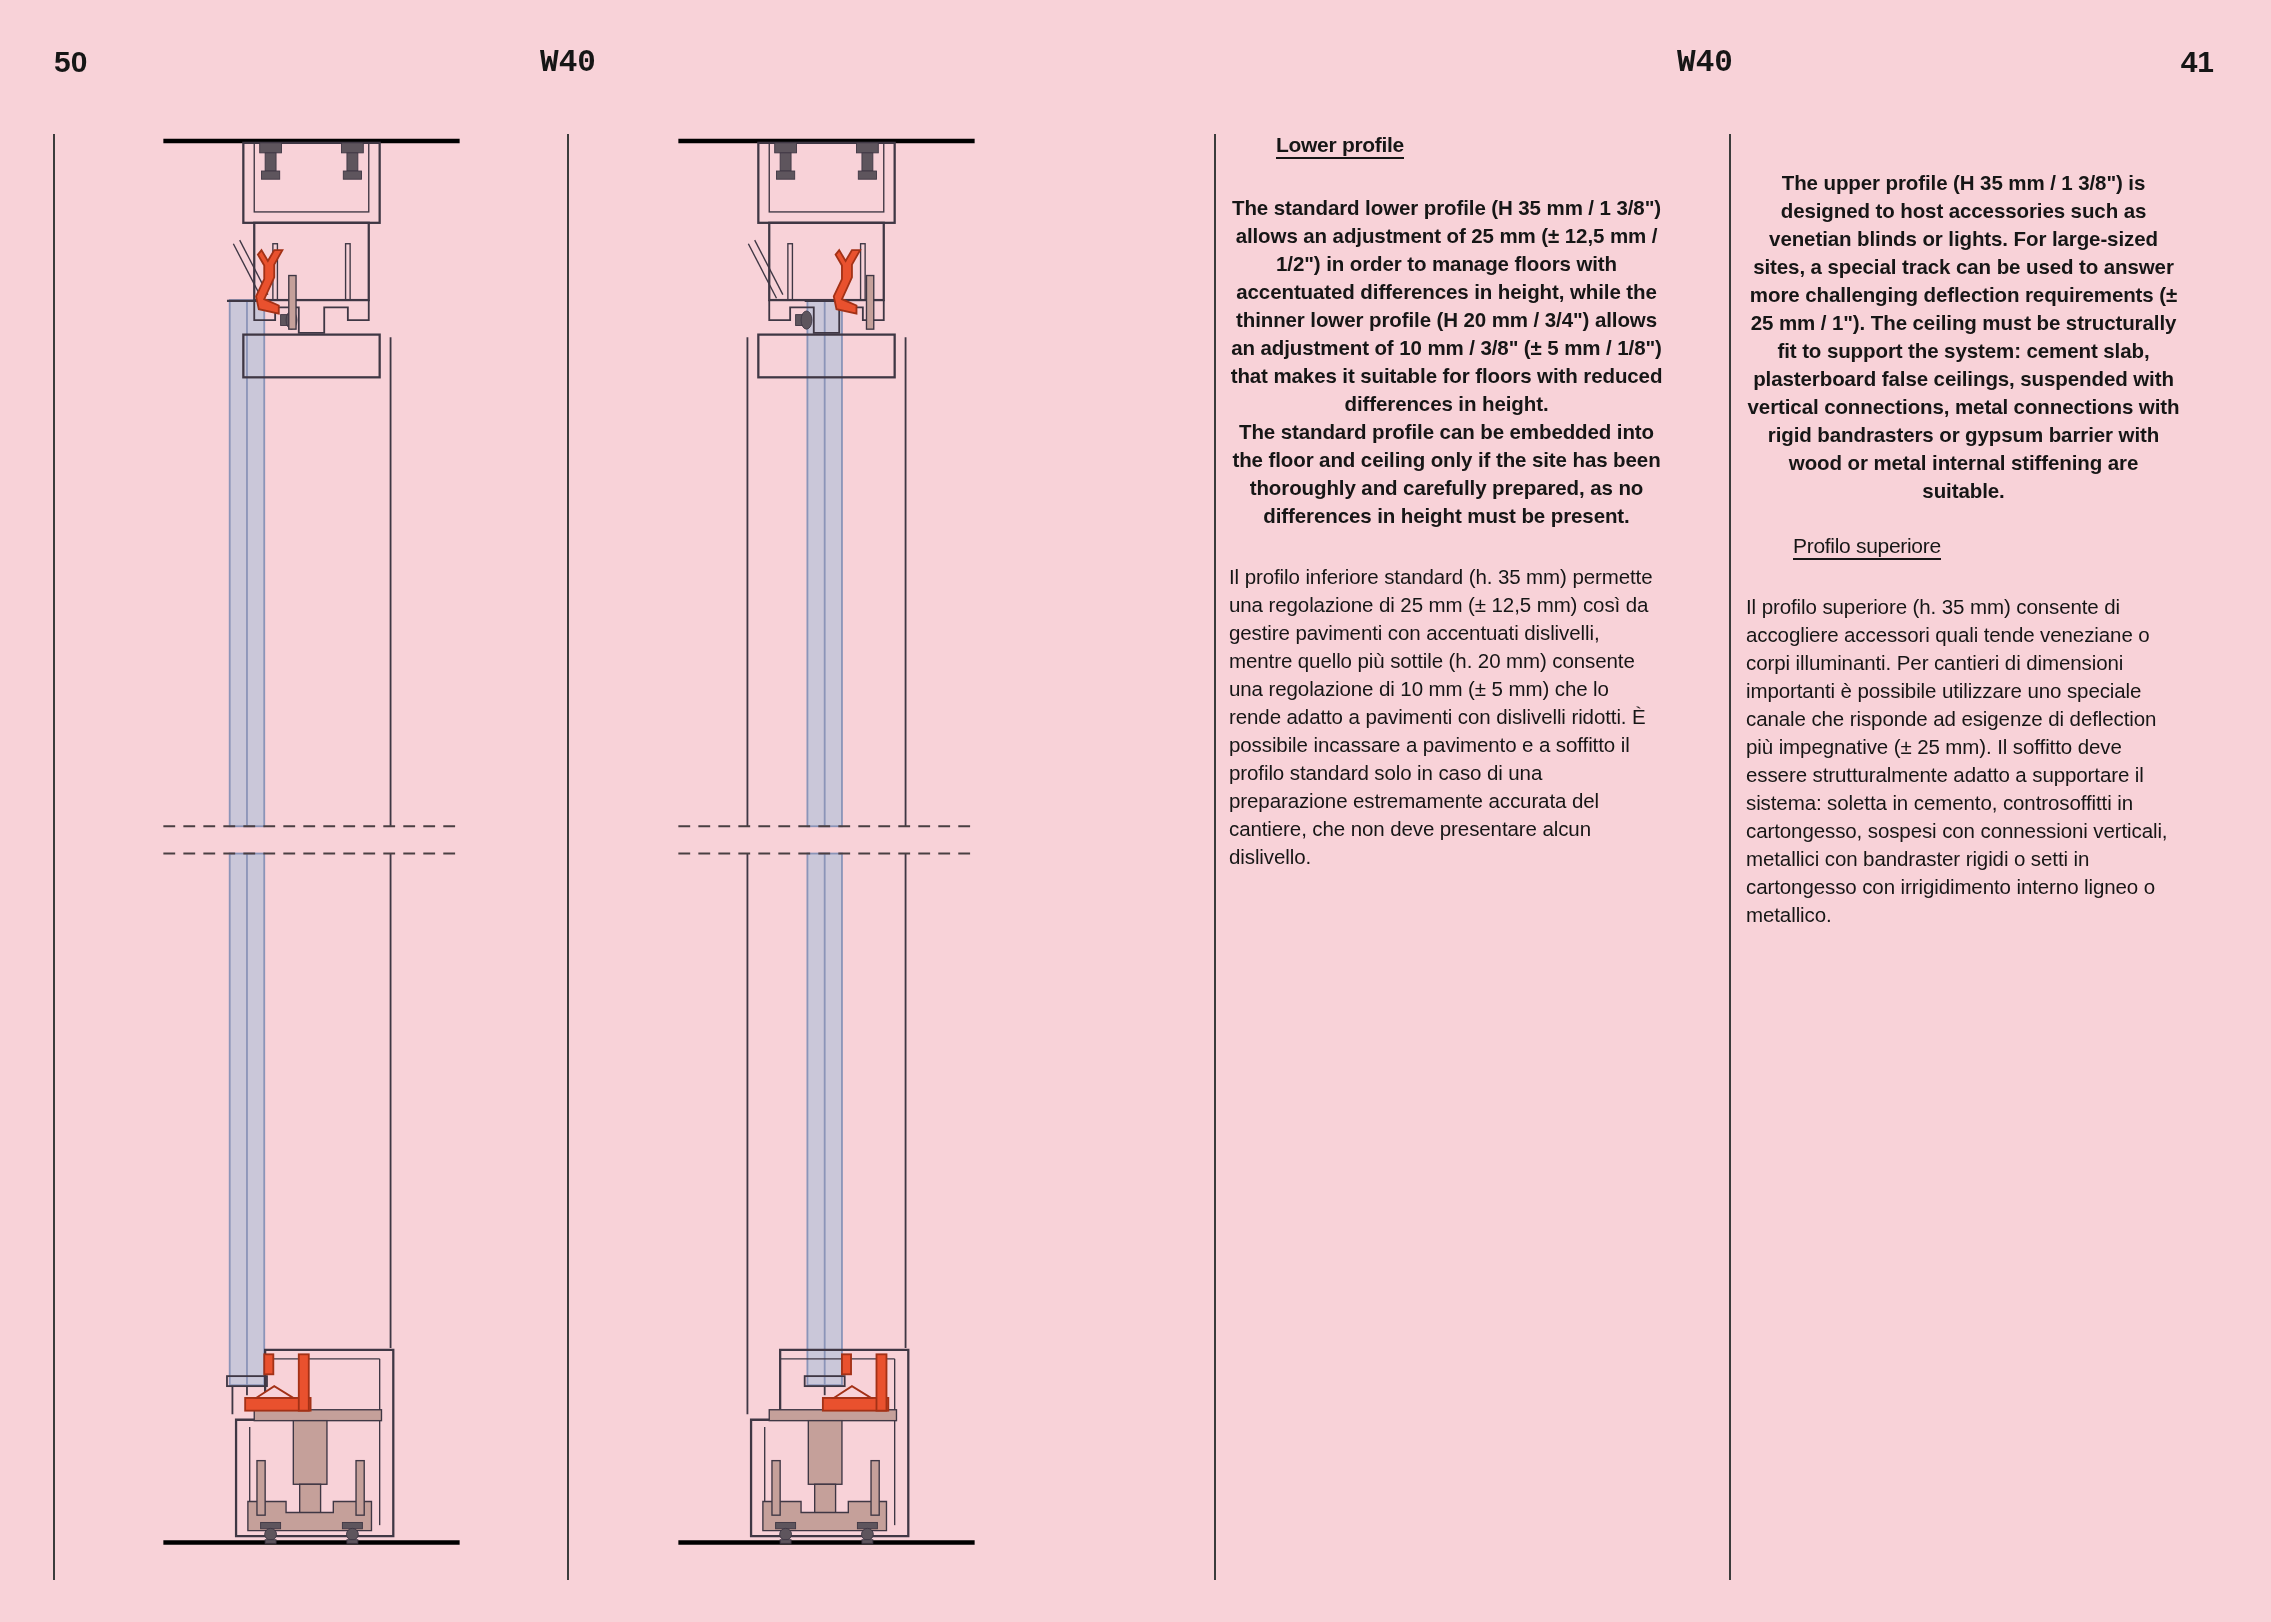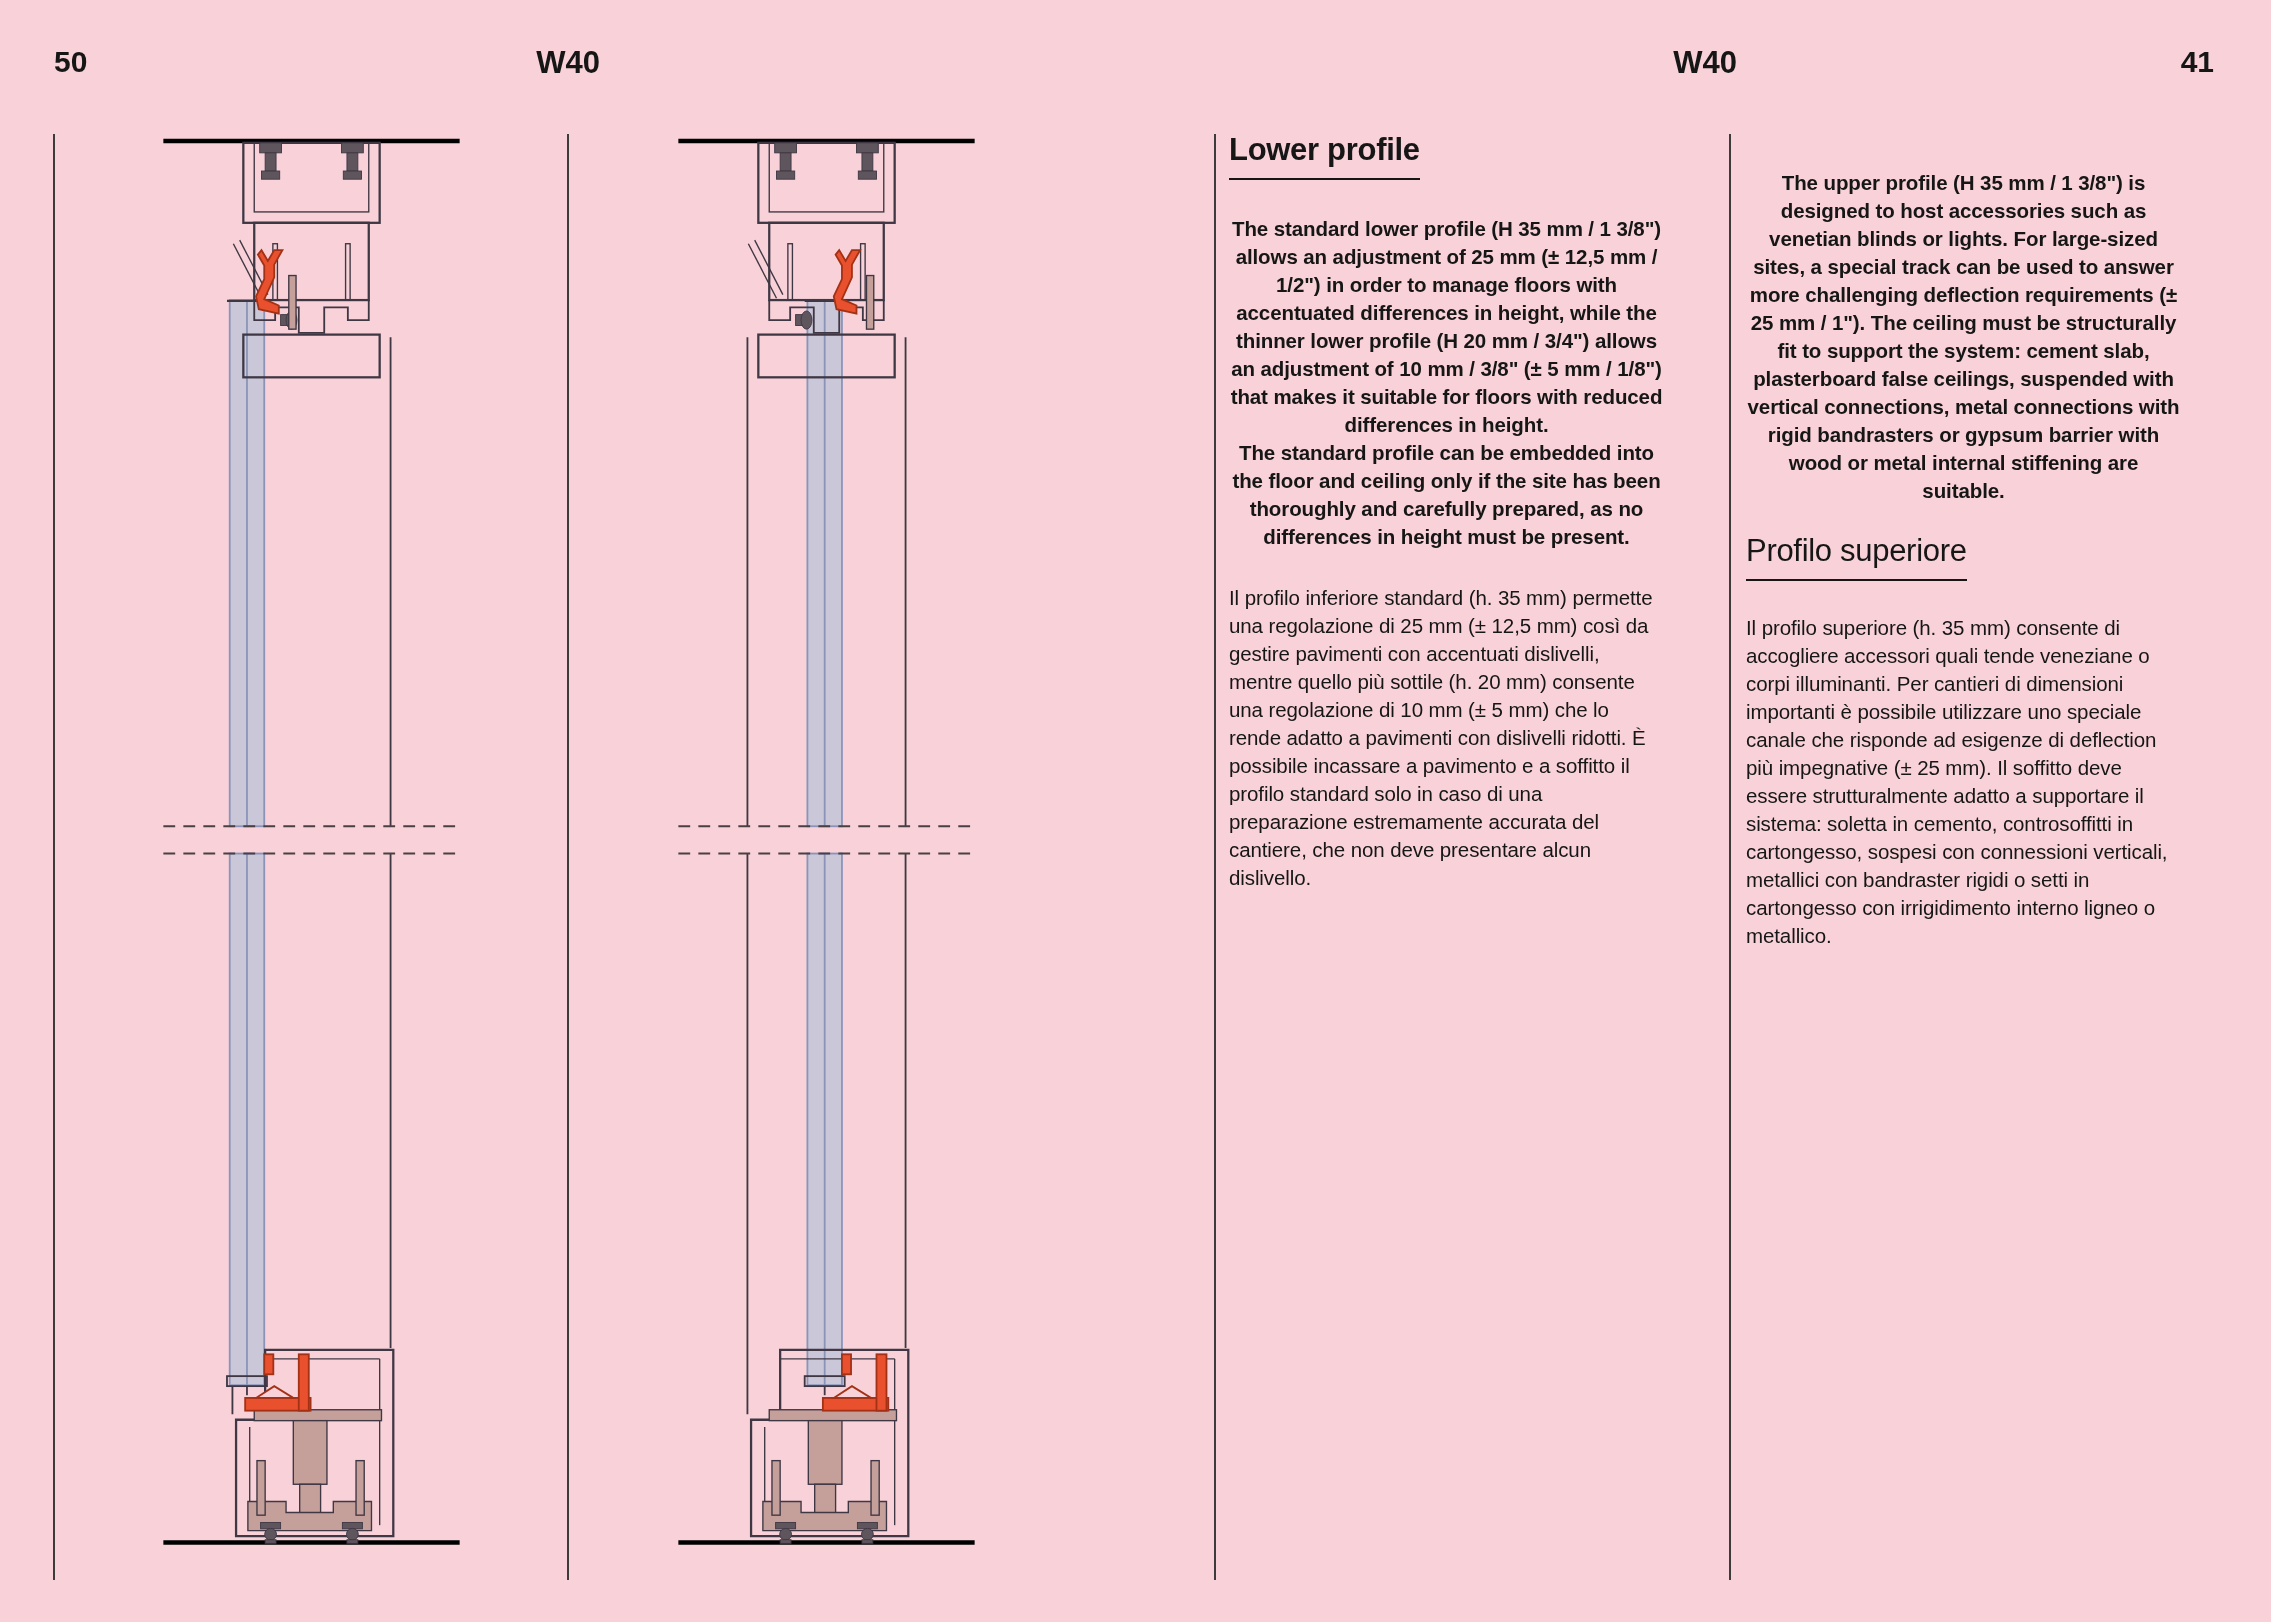--- a/index.html
+++ b/index.html
@@ -4,25 +4,25 @@
 <style>
   html,body{margin:0;padding:0;}
   body{
     width:2272px;height:1623px;position:relative;overflow:hidden;
     background:#f8d2d8;
     font-family:"Liberation Sans", sans-serif;
     color:#161616;
   }
   .abs{position:absolute;}
   .pagenum{font-size:30px;font-weight:700;letter-spacing:0;}
-  .doccode{font-size:31px;font-weight:700;transform:translateX(-50%);}
+  .doccode{font-size:31px;font-weight:700;transform:translateX(-50%);font-family:Liberation Mono, monospace;}
   .rule{width:1.8px;background:#3c3c3c;}
   .col{width:435px;}
-  .col-heading{font-size:31px;letter-spacing:-0.3px;display:inline-block;
-    border-bottom:2.7px solid #161616;padding-bottom:11px;line-height:1.05;}
+  .col-heading{font-size:21px;letter-spacing:-0.3px;display:inline-block;
+    border-bottom:2.7px solid #161616;padding-bottom:1px;line-height:1.05;margin-left:47px;}
   .hd-bold{font-weight:700;}
   .hd-reg{font-weight:400;}
   .body-text{font-size:20.5px;line-height:28px;white-space:pre-line;letter-spacing:-0.1px;}
   .body-en{font-weight:700;text-align:center;}
   .body-it{font-weight:400;}
   svg{display:block;}
 </style>
 </head>
 <body>
 

